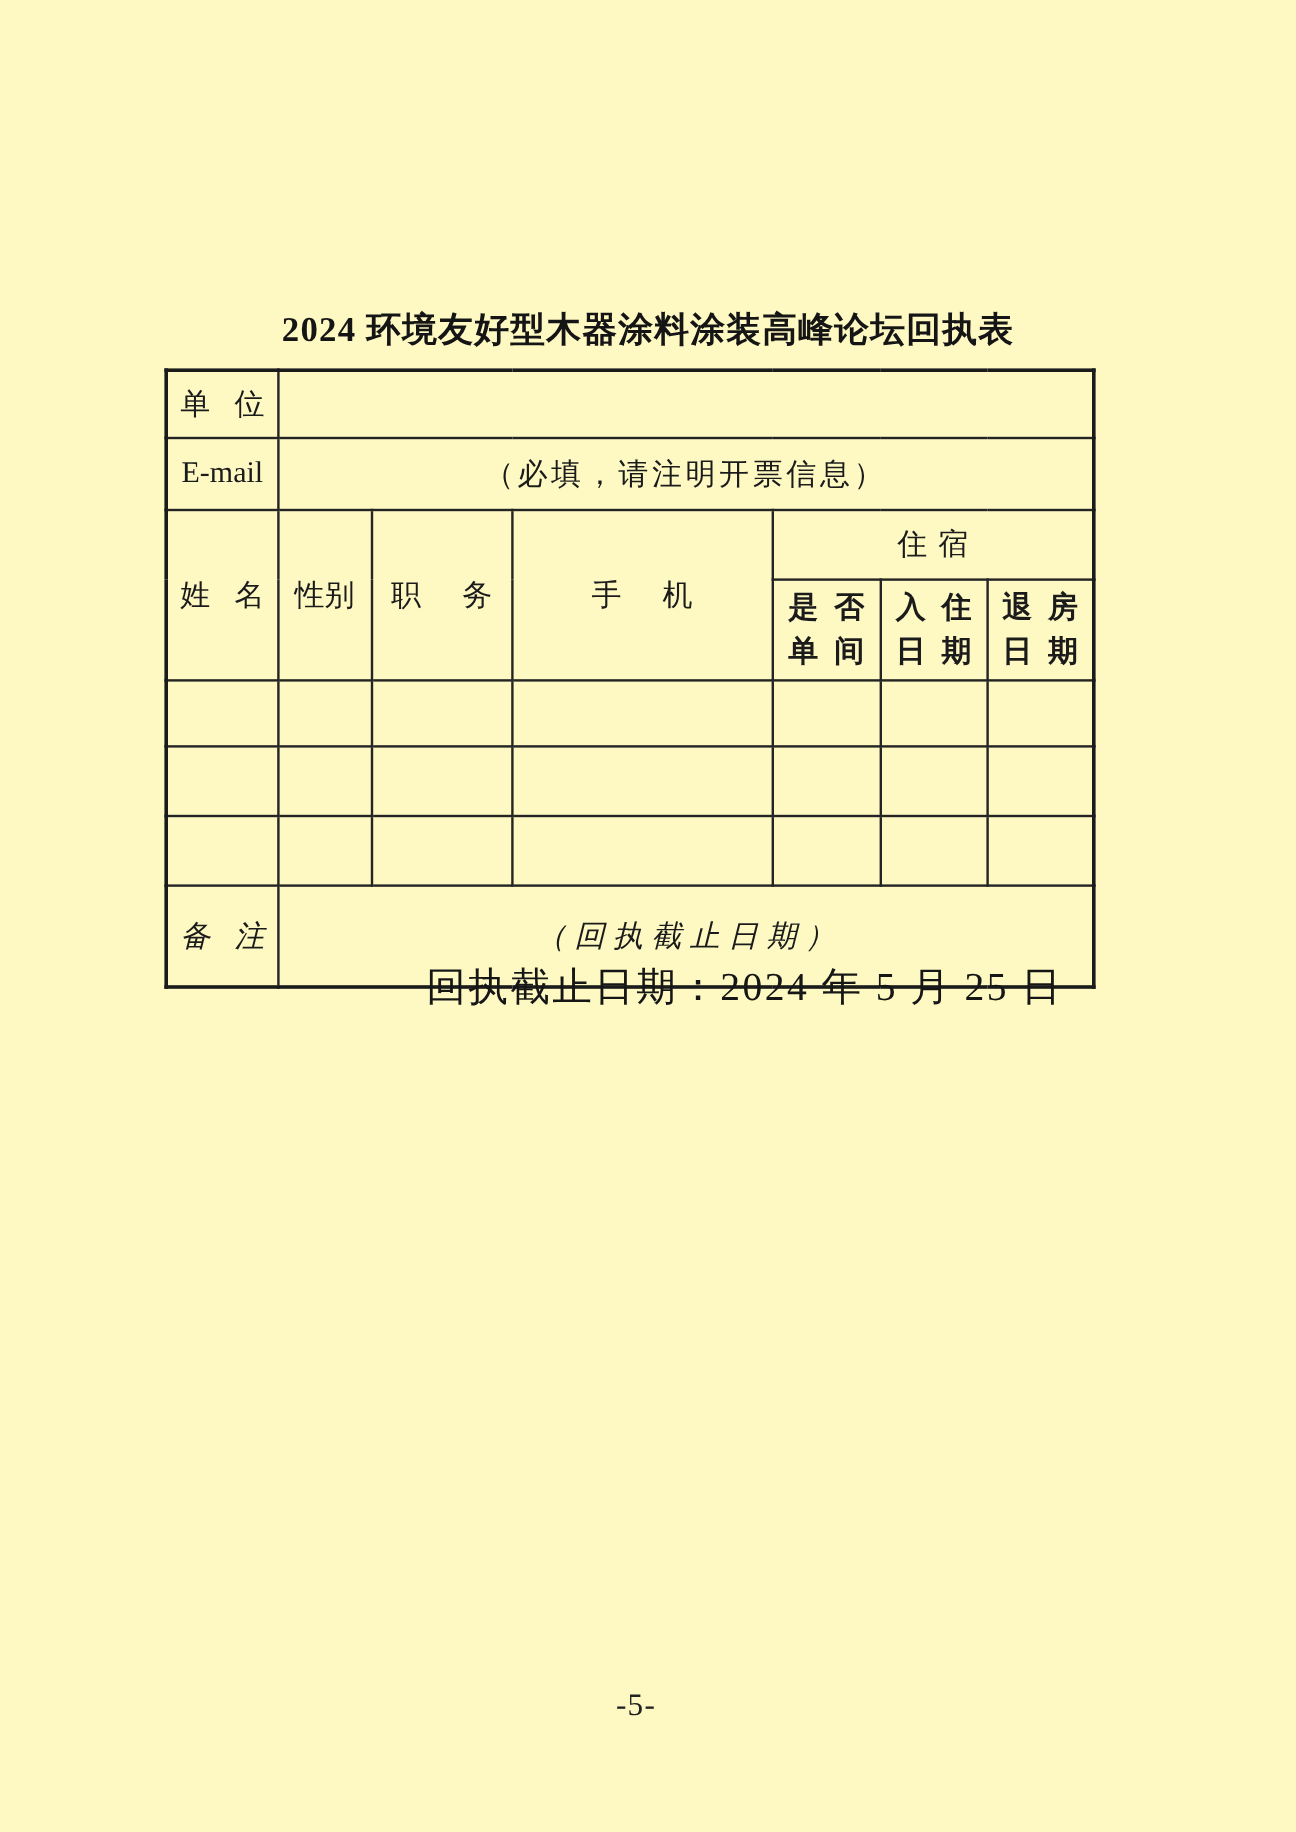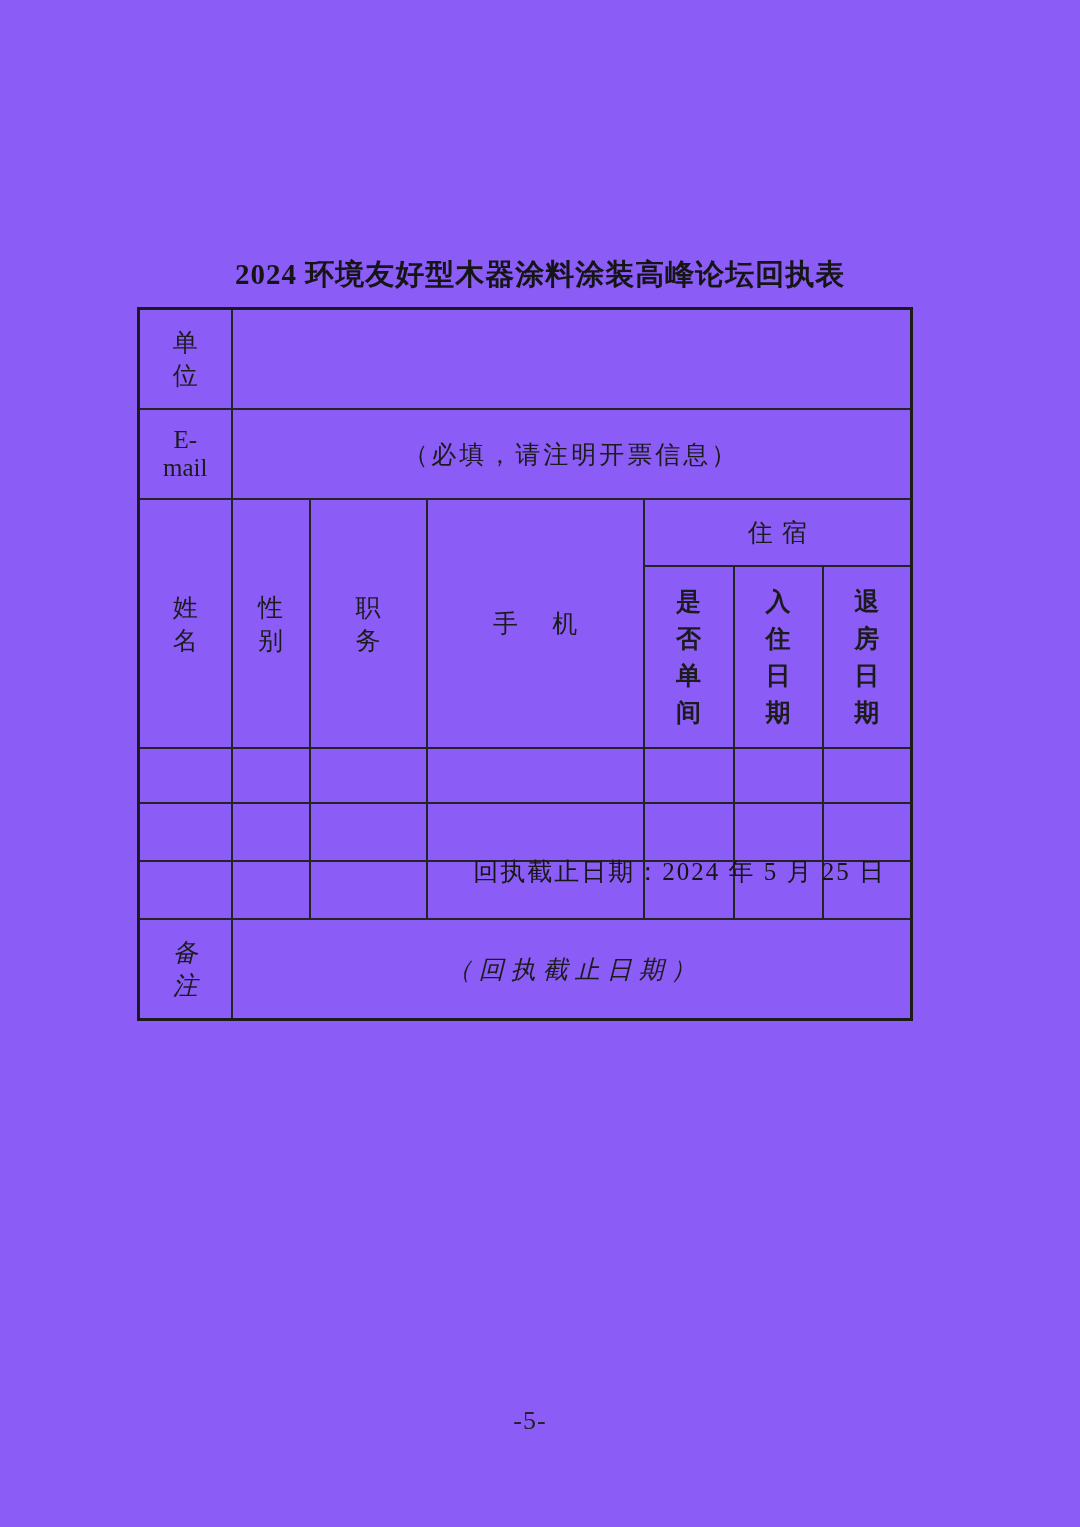--- a/index.html
+++ b/index.html
@@ -13,21 +13,21 @@
     position: relative;
     font-family: "Liberation Serif", "DejaVu Serif", serif;
     color: #1b1b1b;
     overflow: hidden;
   }
   .page {
     position: absolute;
     left: 0; top: 0;
     width: 1080px;
     height: 1527px;
-    background: #8b5cf6;
+    background: #fef9c3;
   }
   .title {
     position: absolute;
     top: 255px;
     left: 0;
     width: 1080px;
     margin: 0;
     text-align: center;
     font-size: 29px;
     font-weight: bold;
@@ -41,42 +41,42 @@
     width: 773px;
     border-collapse: collapse;
     table-layout: fixed;
     border: 3px solid #1b1b1b;
   }
   table.form td {
     border: 2px solid #242424;
     text-align: center;
     vertical-align: middle;
     font-size: 25px;
-    padding: 16px;
+    padding: 4px;
     overflow: hidden;
   }
   tr.r-unit    { height: 56px; }
   tr.r-email   { height: 60px; }
   tr.r-head1   { height: 58px; }
   tr.r-head2   { height: 76px; }
   tr.r-data1   { height: 55px; }
   tr.r-data2   { height: 58px; }
   tr.r-data3   { height: 58px; }
   tr.r-remarks { height: 85px; font-style: italic; }
   .sp1 { word-spacing: 14px; }           
   .sp2 { word-spacing: 28px; }           
   .lodging { letter-spacing: 9px; text-indent: 9px; font-family: Liberation Mono, monospace; }
   .subhead { font-size: 23px; line-height: 37px; word-spacing: 7px; font-weight: bold; }
   .note  { letter-spacing: 3px; }
   .note2 { letter-spacing: 7px; text-indent: 7px; }
   .deadline {
     position: absolute;
-    top: 855px;
+    top: 800px;
     right: 194px;
-    font-size: 25px;
+    font-size: 33px;
     letter-spacing: 2px;
     color: #161616;
     white-space: nowrap;
   }
   .footer {
     position: absolute;
     top: 1406px;
     left: 0;
     width: 1060px;
     text-align: center;

